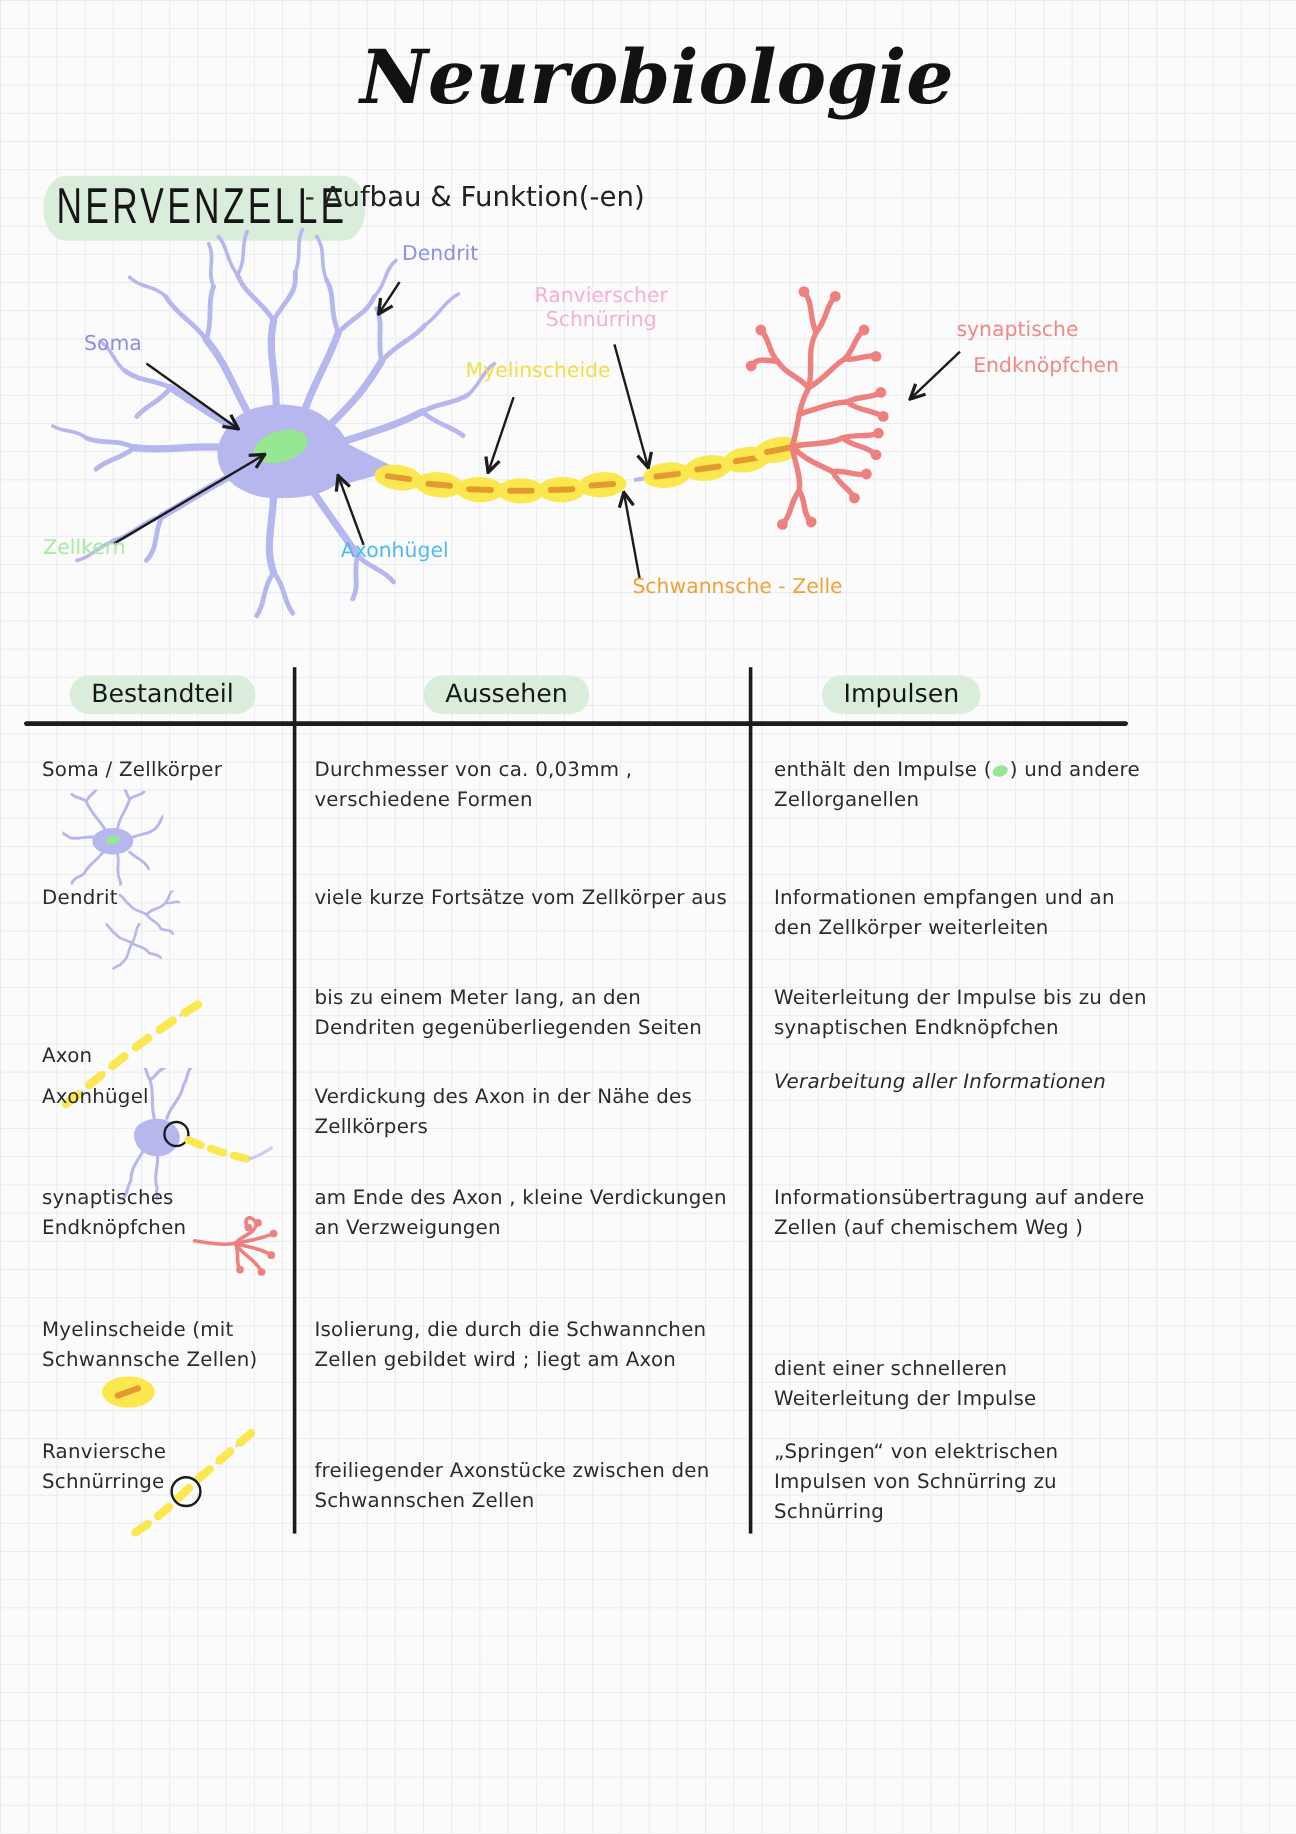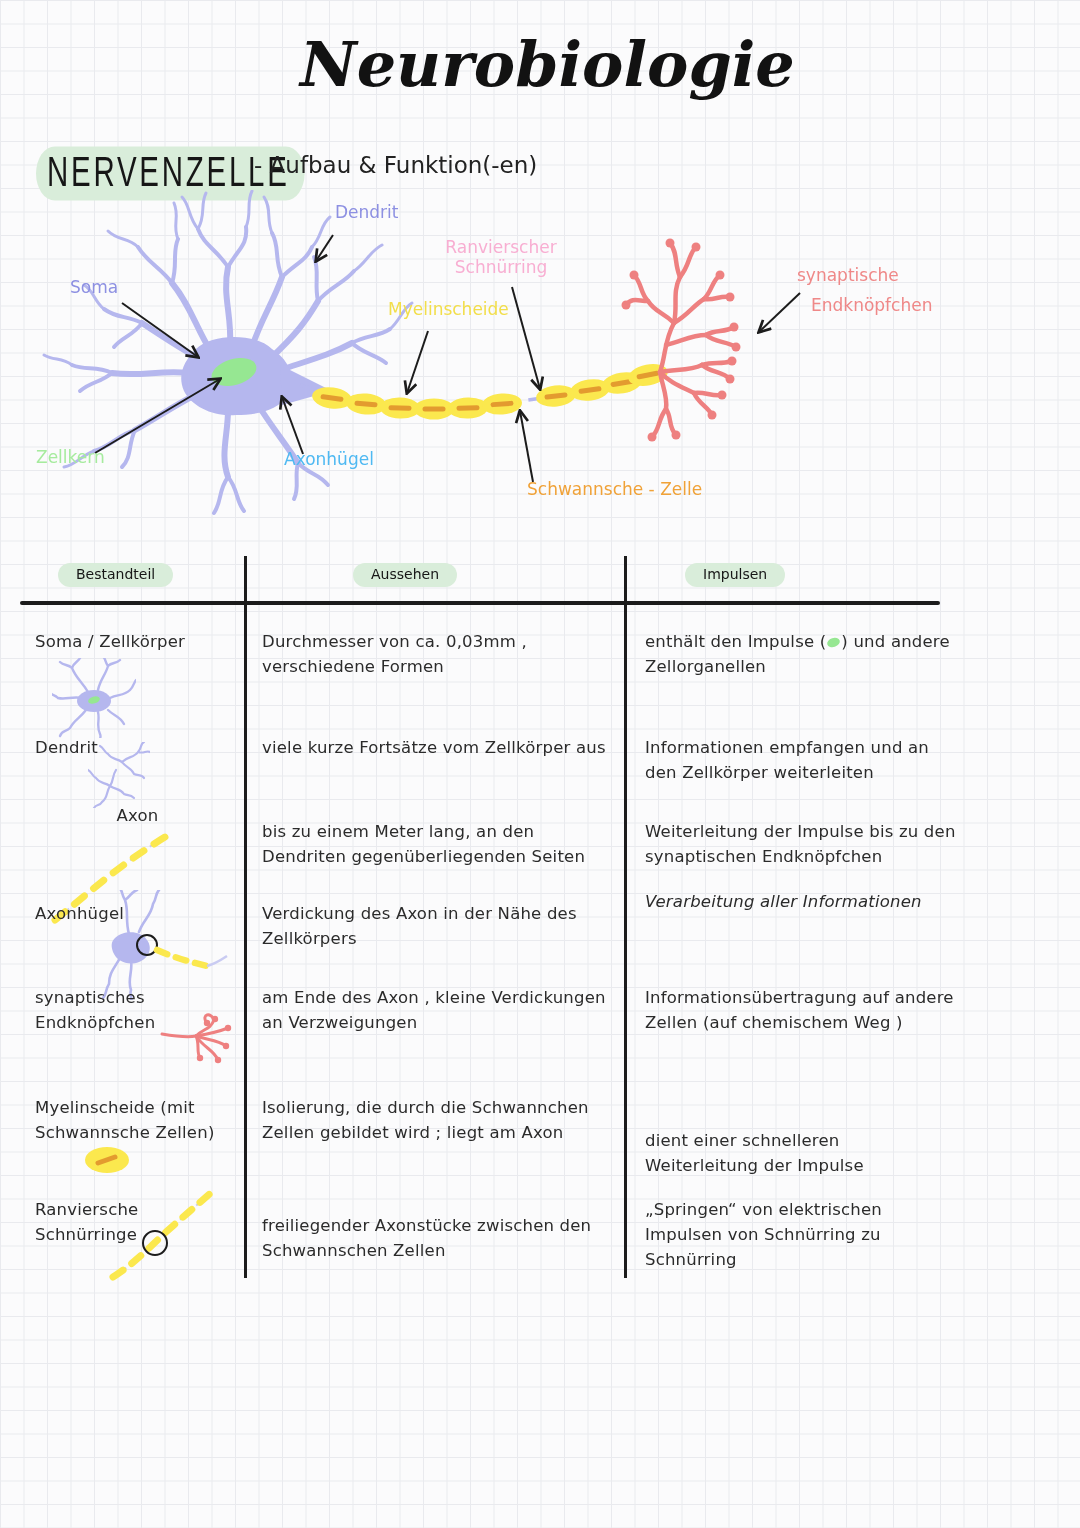--- a/index.html
+++ b/index.html
@@ -38,21 +38,21 @@
     position:absolute;left:254px;top:152px;
     font-size:23px;color:#222;white-space:nowrap;
   }
   .diagram{position:absolute;left:0;top:190px;width:1000px;height:330px;}
   .diagram svg{position:absolute;left:0;top:0;}
   .dlabel{position:absolute;font-size:17px;line-height:1.15;white-space:nowrap;}
   .dlabel .l2{display:block;}
   
   .hpill{
     position:absolute;background:#d9edda;border-radius:16px;
-    padding:3px 18px 5px 18px;font-size:14px;color:#161616;
+    padding:3px 18px 5px 18px;font-size:21px;color:#161616;
   }
   .thick-hline{position:absolute;left:20px;top:601px;width:920px;height:4px;background:#1c1c1c;border-radius:2px;}
   .vline{position:absolute;top:556px;width:3px;height:722px;background:#1c1c1c;}
   .v1{left:244px;} .v2{left:624px;}
   .cell{position:absolute;font-size:16.5px;line-height:1.5;letter-spacing:0.2px;}
   .col1{left:35px;width:205px;}
   .col2{left:262px;width:352px;}
   .col3{left:645px;width:312px;}
   .thumb{position:absolute;}
   .nucleus-dot{
@@ -283,21 +283,21 @@
         <path d="M34,20 C40,14 46,16 50,10 M50,10 C54,6 52,2 56,0 M50,10 C56,12 58,8 62,10"></path>
         <path d="M34,20 C28,16 24,18 20,12 M20,12 C16,10 16,6 12,4"></path>
         <path d="M34,20 C38,26 44,26 46,32 M46,32 C50,34 54,32 56,36"></path>
         <path d="M22,44 C16,40 12,42 8,36 M8,36 C4,34 4,30 0,28"></path>
         <path d="M22,44 C26,38 24,34 28,28"></path>
         <path d="M22,44 C18,50 20,56 14,60 M14,60 C12,64 8,62 6,66"></path>
         <path d="M22,44 C28,48 32,46 36,52 M36,52 C40,54 42,52 46,56"></path>
       </g>
     </svg>
 
-    <div class="cell col1" style="top:804px;text-align:center;">Axon</div>
+    <div class="cell col1" style="top:868px;">Axon</div>
     <div class="cell col2" style="top:820px;">bis zu einem Meter lang, an den Dendriten gegenüberliegenden Seiten</div>
     <div class="cell col3" style="top:820px;">Weiterleitung der Impulse bis zu den synaptischen Endknöpfchen</div>
     <svg class="thumb" style="left:45px;top:822px;" width="135" height="105" viewBox="0 0 135 105">
       <path d="M10,98 C45,70 75,42 125,12" fill="none" stroke="#c9cbf2" stroke-width="2" stroke-dasharray="6 6"></path>
       <path d="M10,98 C45,70 75,42 125,12" fill="none" stroke="#fbe84e" stroke-width="7" stroke-linecap="round" stroke-dasharray="13 12"></path>
     </svg>
 
     <div class="cell col1" style="top:902px;">Axonhügel</div>
     <div class="cell col2" style="top:902px;">Verdickung des Axon in der Nähe des Zellkörpers</div>
     <div class="cell col3" style="top:890px;font-style:italic;">Verarbeitung aller Informationen</div>

